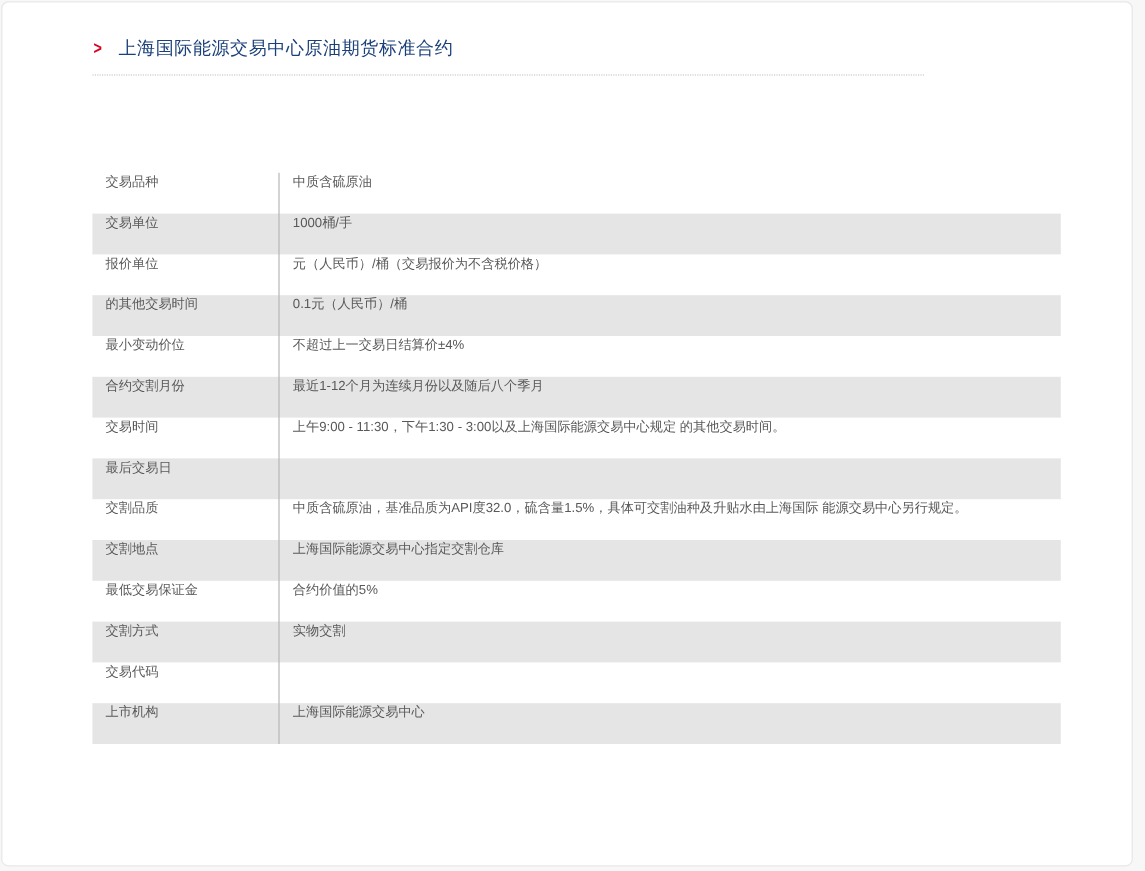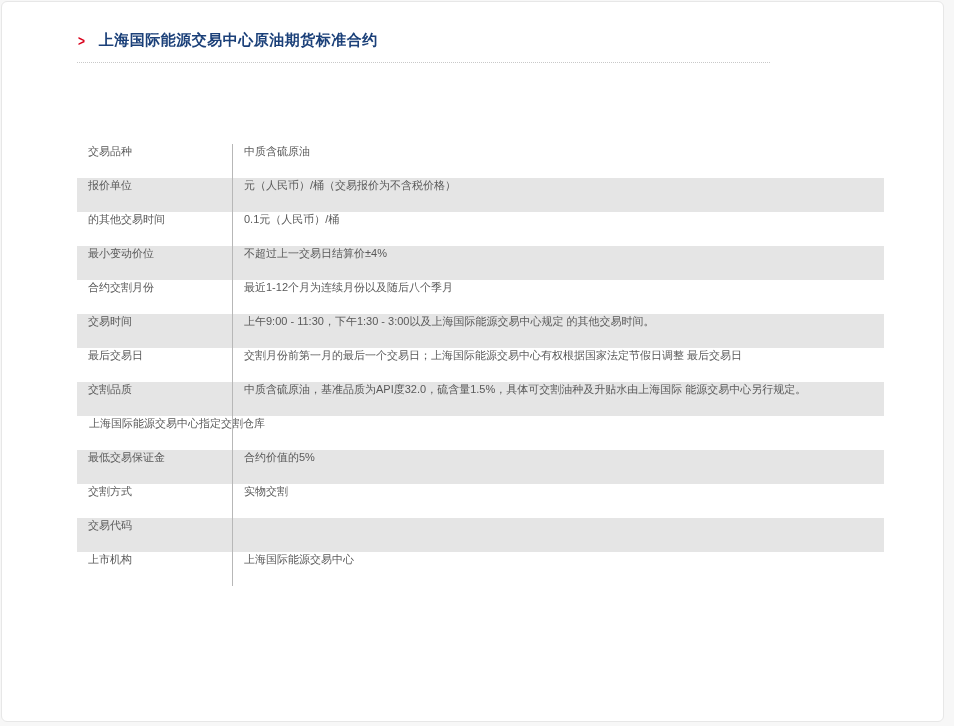--- a/index.html
+++ b/index.html
@@ -34,21 +34,21 @@
     color: var(--accent-red, #d9001b);
     font-weight: bold;
     font-size: 15px;
     line-height: 1;
     margin-right: 13px;
     transform: scaleX(0.8);
   }
   .title {
     color: var(--title-blue, #1b4079);
     font-size: 15px;
-    font-weight: bold;
+    font-weight: normal;
     letter-spacing: 0.5px;
   }
   .dotted-divider {
     margin: 12px 0 0 75px;
     width: 693px;
     height: 0;
     border-bottom: 1px dotted #c9c9c9;
   }
   .contract-table {
     position: relative;
@@ -92,20 +92,24 @@
   </div>
   <div class="dotted-divider"></div>
   <div class="contract-table">
     <div class="v-divider"></div>
     <div class="rows-container">
   <div class="row">
     <div class="cell label">交易品种</div>
     <div class="cell value">中质含硫原油</div>
   </div>
 
+  <div class="row">
+    <div class="cell label">交易单位</div>
+    <div class="cell value">1000桶/手</div>
+  </div>
 
   <div class="row">
     <div class="cell label">报价单位</div>
     <div class="cell value">元（人民币）/桶（交易报价为不含税价格）</div>
   </div>
 
   <div class="row">
     <div class="cell label">的其他交易时间</div>
     <div class="cell value">0.1元（人民币）/桶</div>
   </div>
@@ -120,30 +124,30 @@
     <div class="cell value">最近1-12个月为连续月份以及随后八个季月</div>
   </div>
 
   <div class="row">
     <div class="cell label">交易时间</div>
     <div class="cell value">上午9:00 - 11:30，下午1:30 - 3:00以及上海国际能源交易中心规定 的其他交易时间。</div>
   </div>
 
   <div class="row">
     <div class="cell label">最后交易日</div>
-    <div class="cell value">交割月份前第一月的最后一个交易日；上海国际能源交易中心有权根据国家法定节假日调整 最后交易日</div>
   </div>
 
 
   <div class="row">
     <div class="cell label">交割品质</div>
     <div class="cell value">中质含硫原油，基准品质为API度32.0，硫含量1.5%，具体可交割油种及升贴水由上海国际 能源交易中心另行规定。</div>
   </div>
 
   <div class="row">
+    <div class="cell label">交割地点</div>
     <div class="cell value">上海国际能源交易中心指定交割仓库</div>
   </div>
 
   <div class="row">
     <div class="cell label">最低交易保证金</div>
     <div class="cell value">合约价值的5%</div>
   </div>
 
   <div class="row">
     <div class="cell label">交割方式</div>

